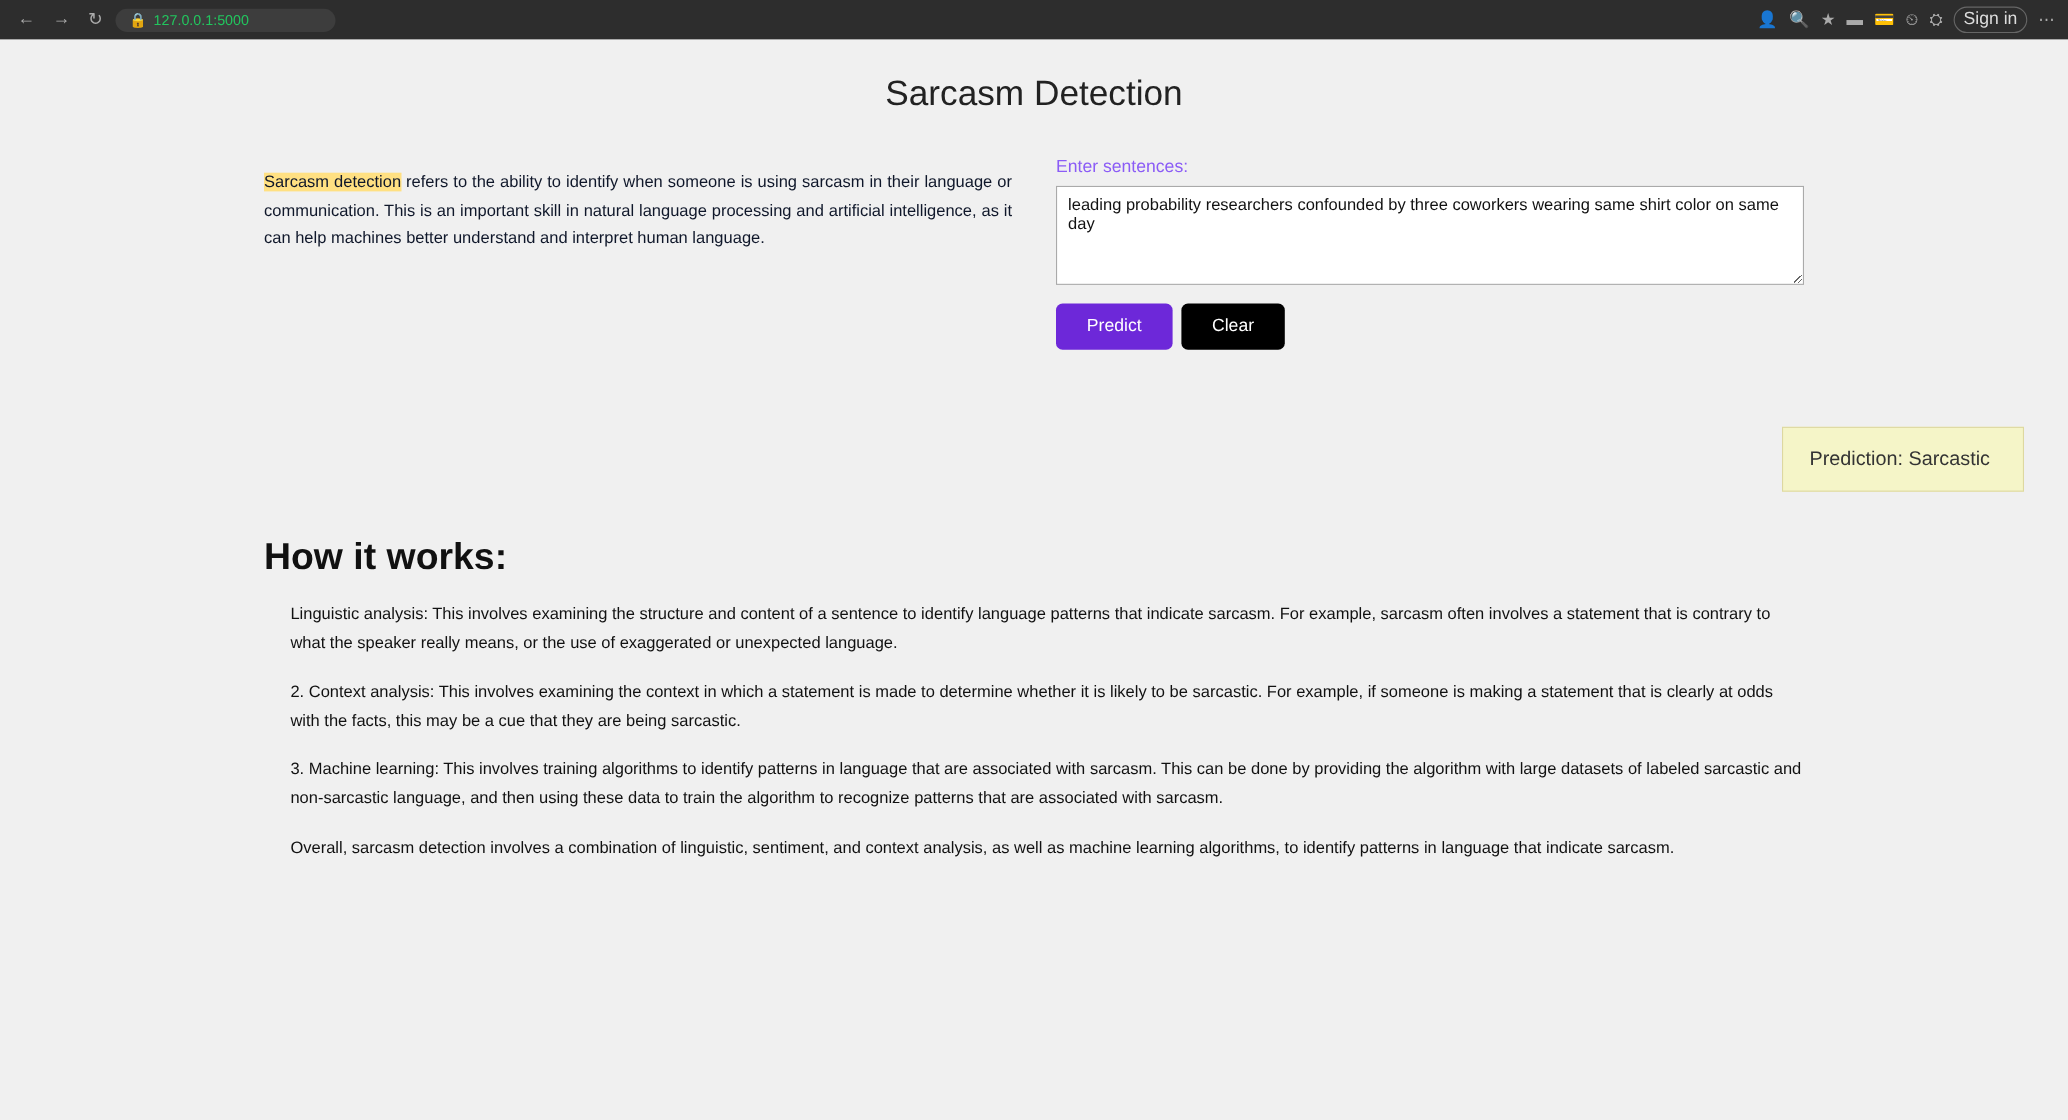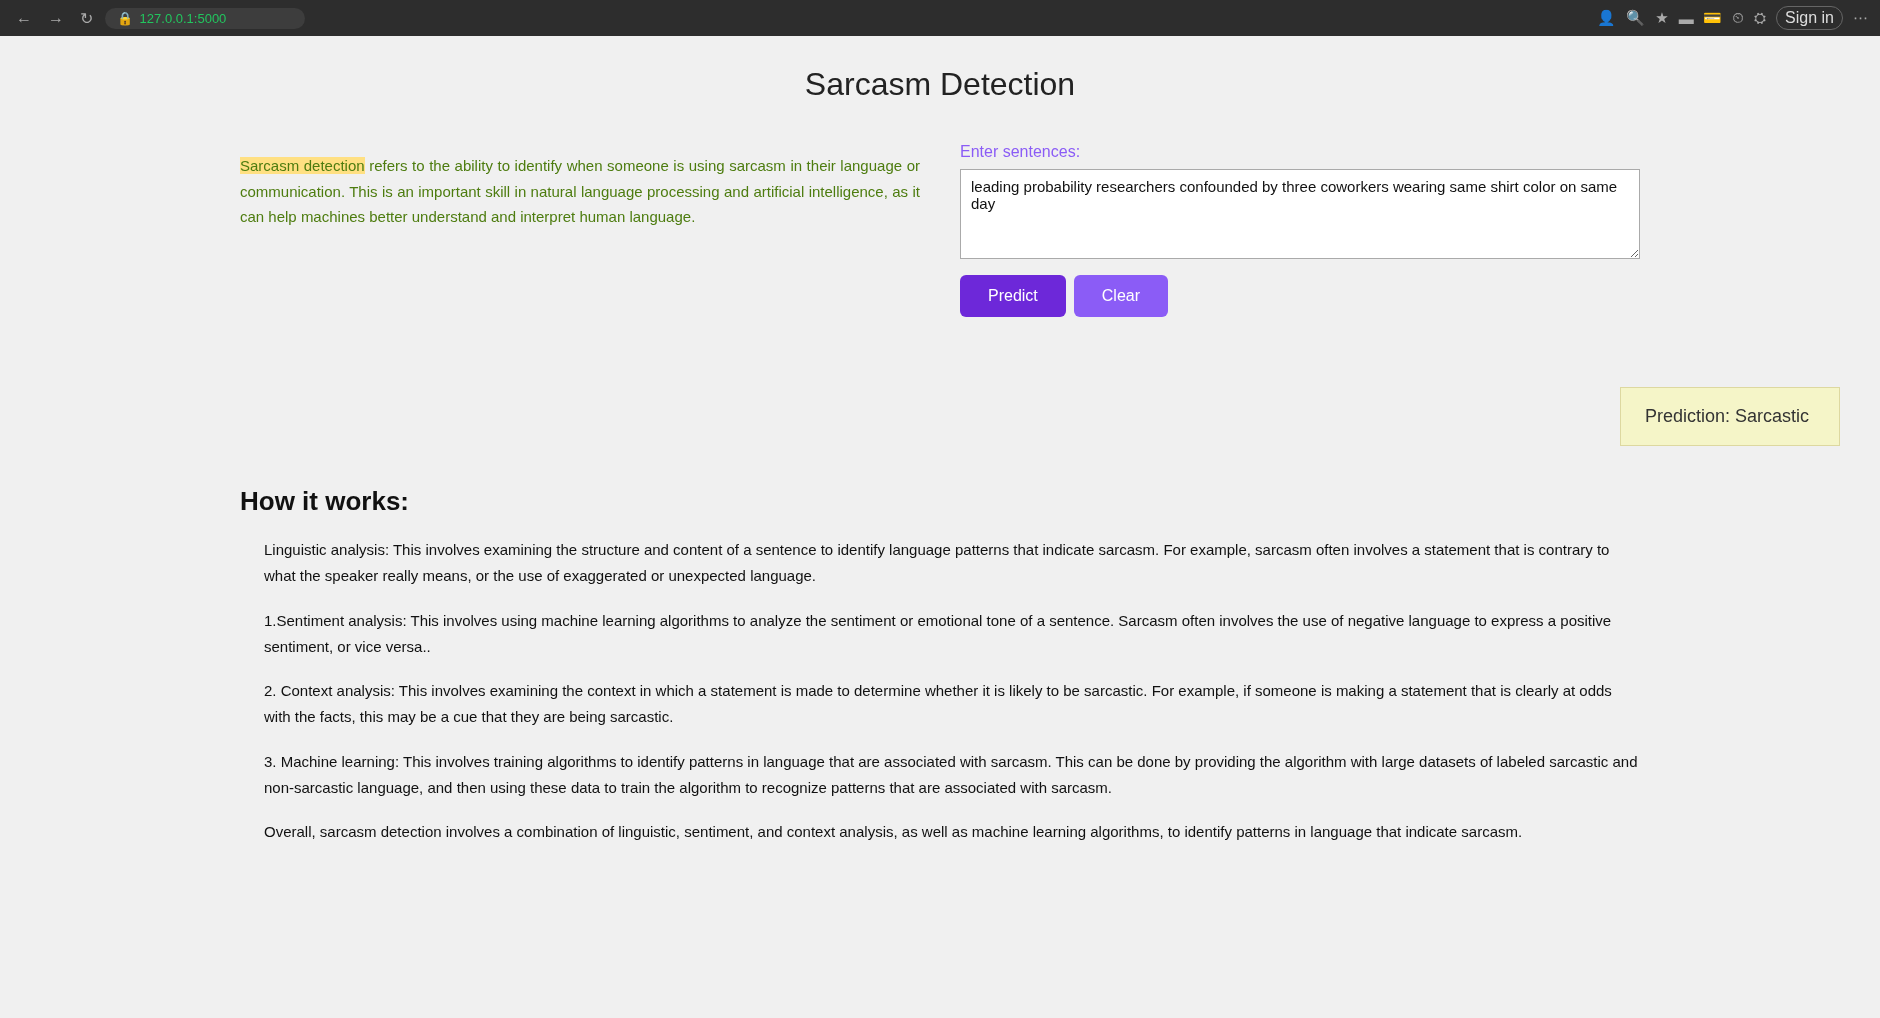--- a/index.html
+++ b/index.html
@@ -93,21 +93,21 @@
       grid-template-columns: 1fr 1fr;
       gap: 40px;
       max-width: 1400px;
       margin: 0 auto;
     }
 
     .intro-text {
       font-size: 15px;
       line-height: 1.7;
       text-align: justify;
-      color: #4d7c0f;
+      color: #0f172a;
       padding: 20px 0;
     }
 
     .intro-text .highlight {
       background-color: #ffe082;
     }
 
     .right-panel {
       padding: 10px 0;
     }
@@ -142,21 +142,21 @@
       color: #fff;
       border: none;
       border-radius: 6px;
       padding: 12px 28px;
       font-size: 16px;
       cursor: pointer;
       font-weight: 500;
     }
 
     .clear-btn {
-      background: #8b5cf6;
+      background: #000000;
       color: #fff;
       border: none;
       border-radius: 6px;
       padding: 12px 28px;
       font-size: 16px;
       cursor: pointer;
       font-weight: 500;
     }
 
     .prediction-result {
@@ -171,21 +171,21 @@
       min-width: 220px;
     }
 
     .how-it-works-section {
       max-width: 1400px;
       margin: 40px auto 0 auto;
       clear: both;
     }
 
     .how-it-works-title {
-      font-size: 26px;
+      font-size: 34px;
       font-weight: bold;
       color: #111;
       margin-bottom: 20px;
     }
 
     .how-it-works-content {
       font-size: 15px;
       line-height: 1.75;
       color: #111;
       margin-left: 24px;
@@ -247,23 +247,19 @@
   </div>
 
   <div class="clearfix">
     <div class="prediction-result">Prediction: Sarcastic</div>
   </div>
 
   <div class="how-it-works-section">
     <h2 class="how-it-works-title">How it works:</h2>
     <div class="how-it-works-content">
       <p>Linguistic analysis: This involves examining the structure and content of a sentence to identify language patterns that indicate sarcasm. For example, sarcasm often involves a statement that is contrary to what the speaker really means, or the use of exaggerated or unexpected language.</p>
-      <p>
-        <span>1.Sentiment analysis: This involves using machine learning algorithms to analyze the sentiment or emotional tone of a sentence.
-Sarcasm often involves the use of negative language to express a positive sentiment, or vice versa..</span>
-      </p>
       <p>2. Context analysis: This involves examining the context in which a statement is made to determine whether it is likely to be sarcastic. For example, if someone is making a statement that is clearly at odds with the facts, this may be a cue that they are being sarcastic.</p>
       <p>3. Machine learning: This involves training algorithms to identify patterns in language that are associated with sarcasm. This can be done by providing the algorithm with large datasets of labeled sarcastic and non-sarcastic language, and then using these data to train the algorithm to recognize patterns that are associated with sarcasm.</p>
       <p>Overall, sarcasm detection involves a combination of linguistic, sentiment, and context analysis, as well as machine learning algorithms, to identify patterns in language that indicate sarcasm.</p>
     </div>
   </div>
 
 </div>
 
 </body></html>

